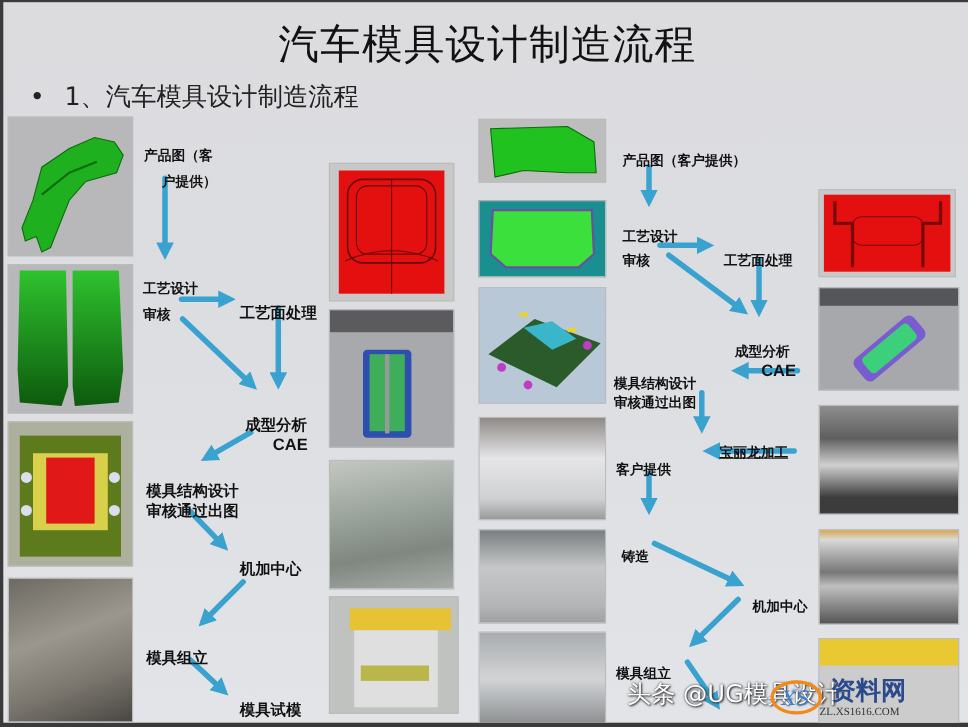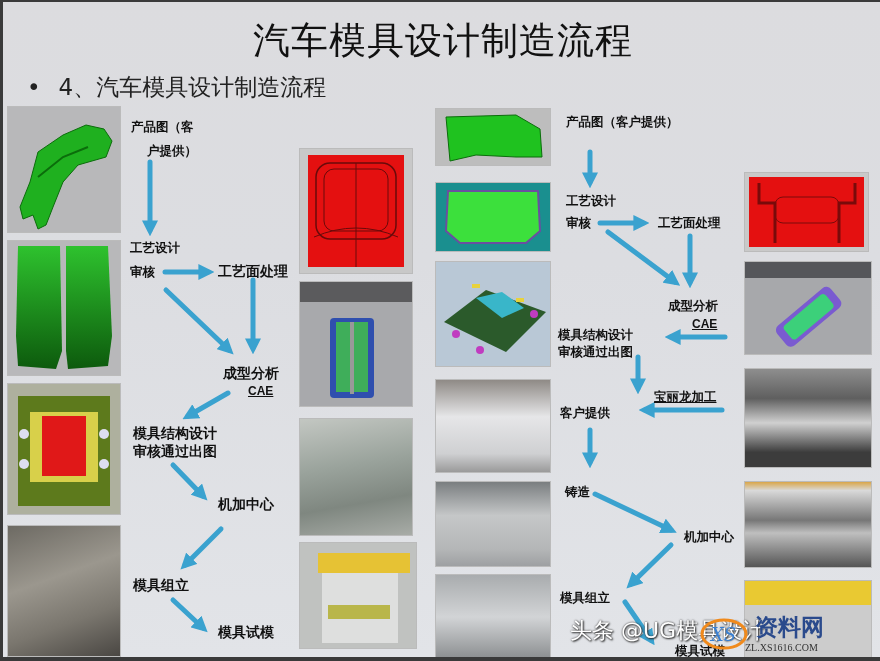--- a/index.html
+++ b/index.html
@@ -4,36 +4,36 @@
 <style>
   html, body { margin:0; padding:0; }
   body { width:880px; height:661px; overflow:hidden; background:#3a3a3a; font-family:"DejaVu Serif","Liberation Serif",serif; }
   #slide { position:absolute; left:3px; top:2px; width:877px; height:655px; background:linear-gradient(180deg,#dcdcdf 0%,#dcdde1 40%,#e2e4e8 100%); overflow:hidden; }
   .abs { position:absolute; }
   .title { left:0; width:880px; top:14px; text-align:center; font-size:37px; color:#111; font-family:"DejaVu Sans","Liberation Sans",sans-serif; font-weight:normal; letter-spacing:1px; }
   .sub1 { left:24px; top:70px; font-size:23px; color:#222; font-family:"DejaVu Sans","Liberation Sans",sans-serif; }
   .sub1 .bullet { margin-right:18px; }
   .sub2 { left:446px; top:70px; font-size:23px; color:#111; font-weight:bold; font-family:"DejaVu Sans","Liberation Sans",sans-serif; }
   .img { position:absolute; border:1px solid #bbb; overflow:hidden; }
-  .step { position:absolute; font-size:12.5px; color:#111; font-weight:bold; line-height:22px; white-space:nowrap; }
+  .step { position:absolute; font-size:12.5px; color:#111; font-weight:bold; line-height:22px; white-space:nowrap;margin-top:14px; }
   .step.big { font-size:14px; }
-  .cae { font-family:"Liberation Sans","DejaVu Sans",sans-serif; font-size:12px; font-weight:bold;text-decoration:underline; }
+  .cae { font-family:"Liberation Sans","DejaVu Sans",sans-serif; font-size:15px; font-weight:bold; }
   svg.arrows { position:absolute; left:0; top:0; }
   .wm1 { left:567px; top:614px; font-size:22px; color:#fff; font-family:"DejaVu Sans","Liberation Sans",sans-serif; text-shadow:0 0 2px #333, 1px 1px 2px #222; white-space:nowrap; }
   .wm2 { left:752px; top:610px; font-size:23px; color:#2a4a8c; font-weight:bold; font-family:"DejaVu Sans","Liberation Sans",sans-serif; white-space:nowrap; }
   .wm3 { left:742px; top:640px; font-size:10px; color:#333; font-family:Liberation Serif, serif; white-space:nowrap; }
   .wmlogo { left:696px; top:612px; width:50px; height:40px; }
 </style>
 </head>
 <body>
 
 <div id="slide">
 
   <div class="abs title">汽车模具设计制造流程</div>
-  <div class="abs sub1"><span class="bullet">•</span><span>4、汽车模具设计制造流程</span></div>
+  <div class="abs sub1"><span class="bullet">•</span><span>1、汽车模具设计制造流程</span></div>
 
   <div class="img" style="left:4px;top:104px;width:112px;height:125px;background:#b8b8ba;">
     <svg width="112" height="125" viewBox="0 0 112 125">
       <path d="M12 100 L22 75 L30 45 L55 28 L78 18 L96 22 L104 34 L98 50 L70 58 L55 75 L45 100 L38 118 L30 122 L25 108 L15 112 Z" fill="#1fb01f" stroke="#0b6d0b" stroke-width="1"></path>
       <path d="M30 70 L55 50 L80 40" stroke="#0b6d0b" stroke-width="2" fill="none"></path>
     </svg>
   </div>
   <div class="img" style="left:4px;top:238px;width:112px;height:134px;background:#b8b8ba;">
     <svg width="112" height="134" viewBox="0 0 112 134">
       <defs>
@@ -167,21 +167,21 @@
   <div class="step" style="left:127px;top:259px;">审核</div>
   <div class="step big" style="left:215px;top:258px;">工艺面处理</div>
   <div class="step big" style="left:220px;top:360px;">成型分析</div>
   <div class="step cae" style="left:245px;top:378px;">CAE</div>
   <div class="step big" style="left:130px;top:420px;">模具结构设计</div>
   <div class="step big" style="left:130px;top:438px;">审核通过出图</div>
   <div class="step big" style="left:215px;top:491px;">机加中心</div>
   <div class="step big" style="left:130px;top:572px;">模具组立</div>
   <div class="step big" style="left:215px;top:619px;">模具试模</div>
 
-  <div class="step" style="left:563px;top:109px;text-align:right;">产品图（客户提供）</div>
+  <div class="step" style="left:563px;top:119px;text-align:right;">产品图（客户提供）</div>
   <div class="step" style="left:563px;top:188px;">工艺设计</div>
   <div class="step" style="left:563px;top:210px;">审核</div>
   <div class="step" style="left:655px;top:210px;">工艺面处理</div>
   <div class="step" style="left:665px;top:293px;">成型分析</div>
   <div class="step cae" style="left:689px;top:311px;">CAE</div>
   <div class="step" style="left:555px;top:322px;">模具结构设计</div>
   <div class="step" style="left:555px;top:339px;">审核通过出图</div>
   <div class="step" style="left:651px;top:384px;text-decoration:underline;">宝丽龙加工</div>
   <div class="step" style="left:557px;top:400px;">客户提供</div>
   <div class="step" style="left:562px;top:479px;">铸造</div>

